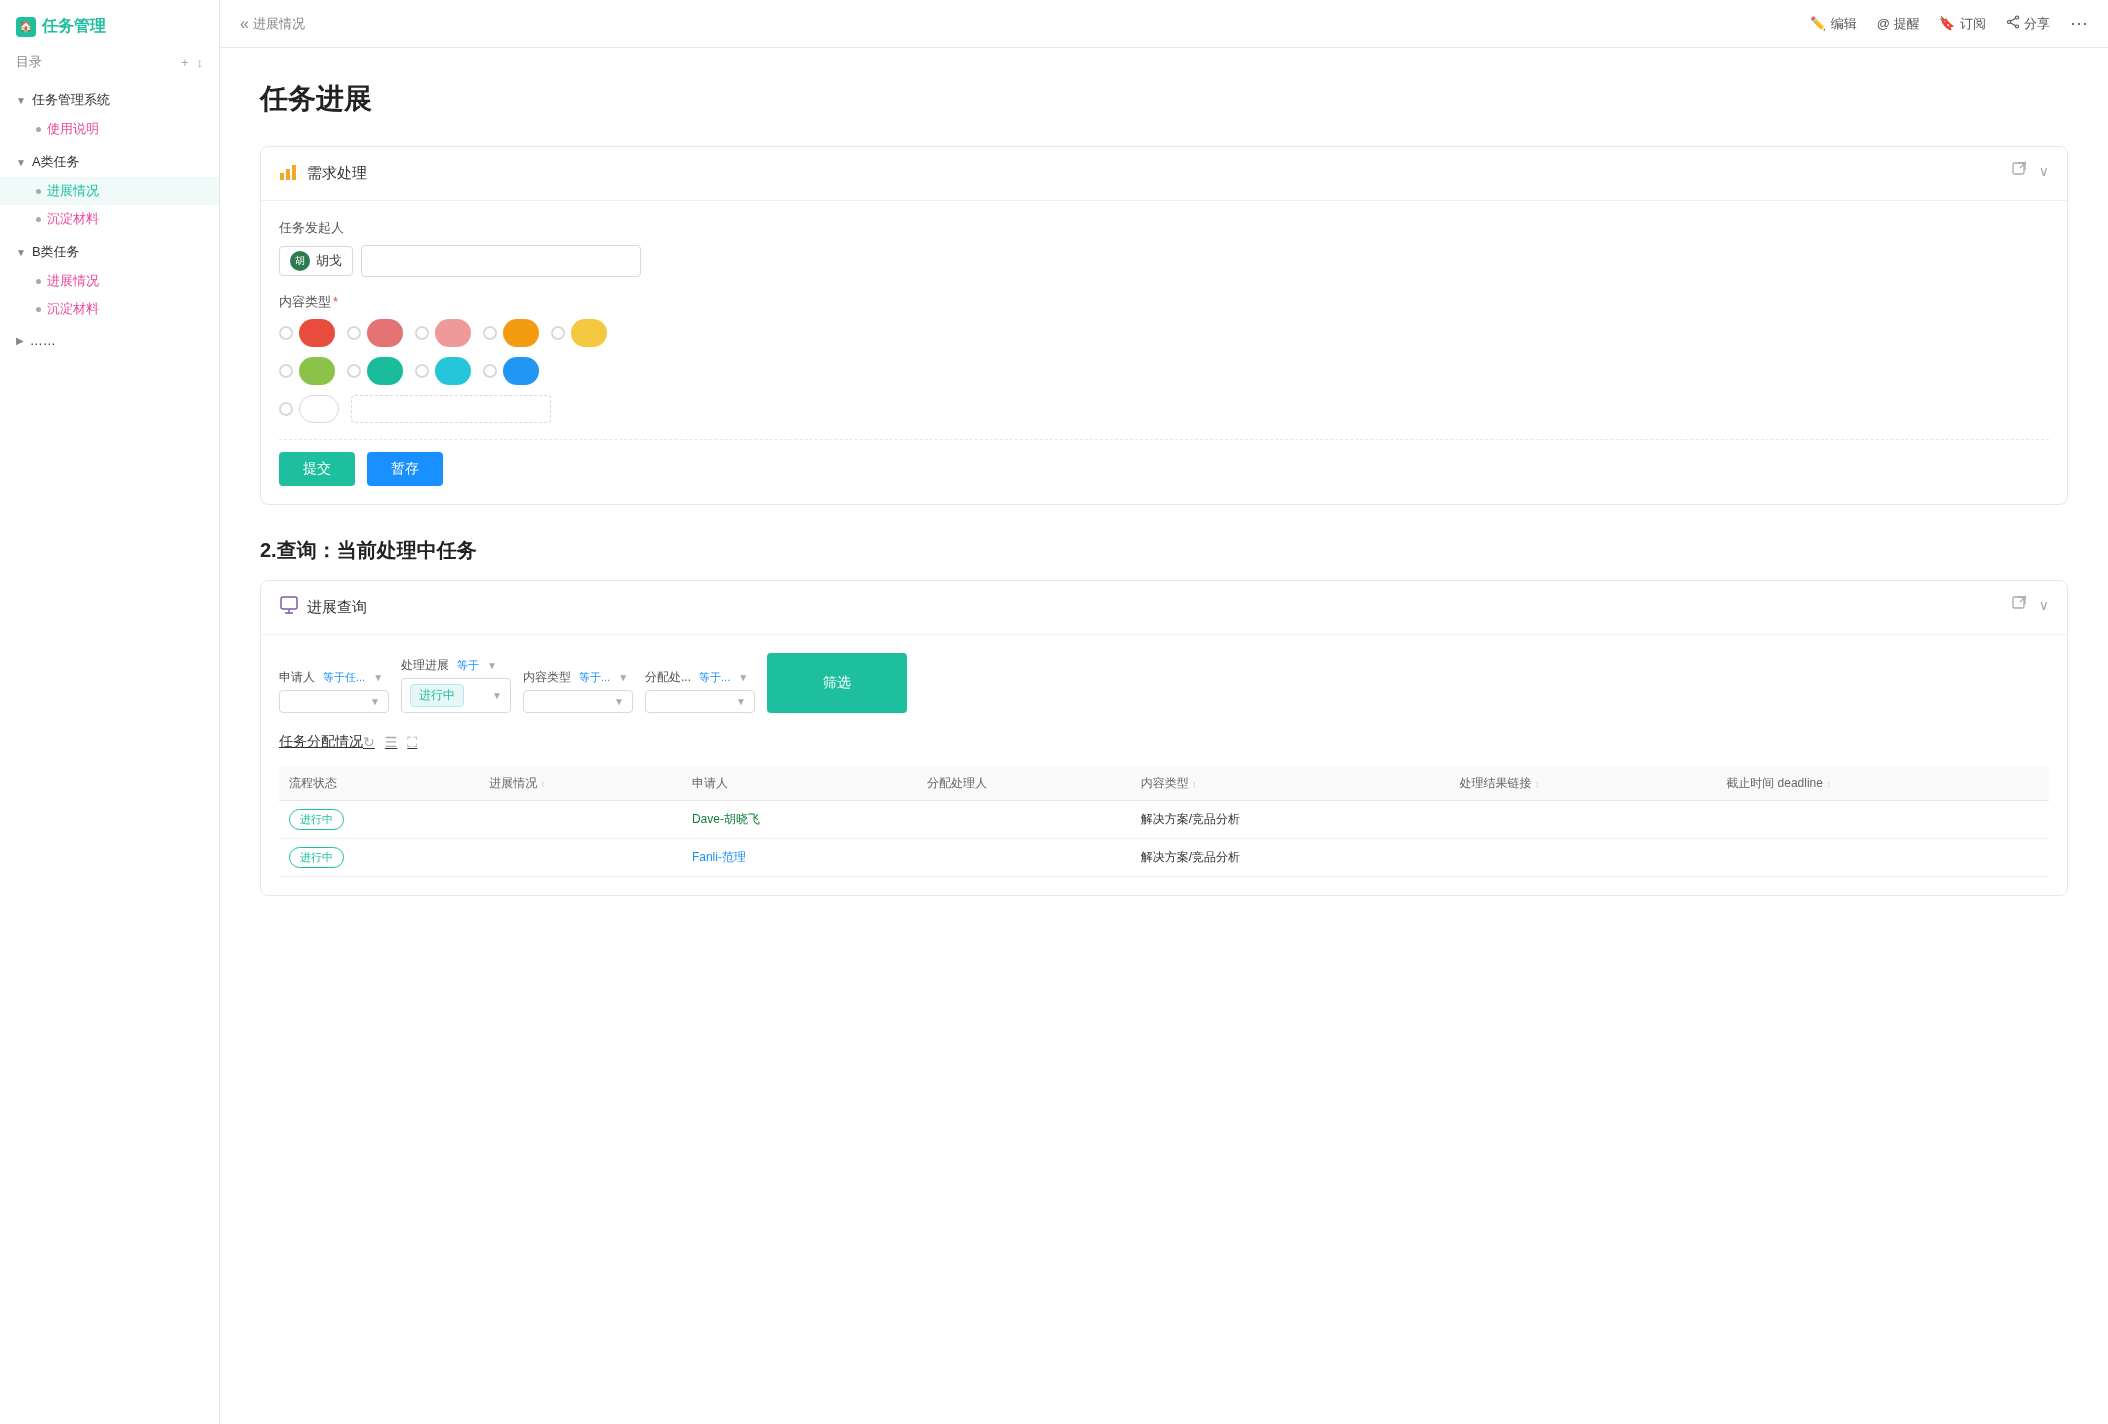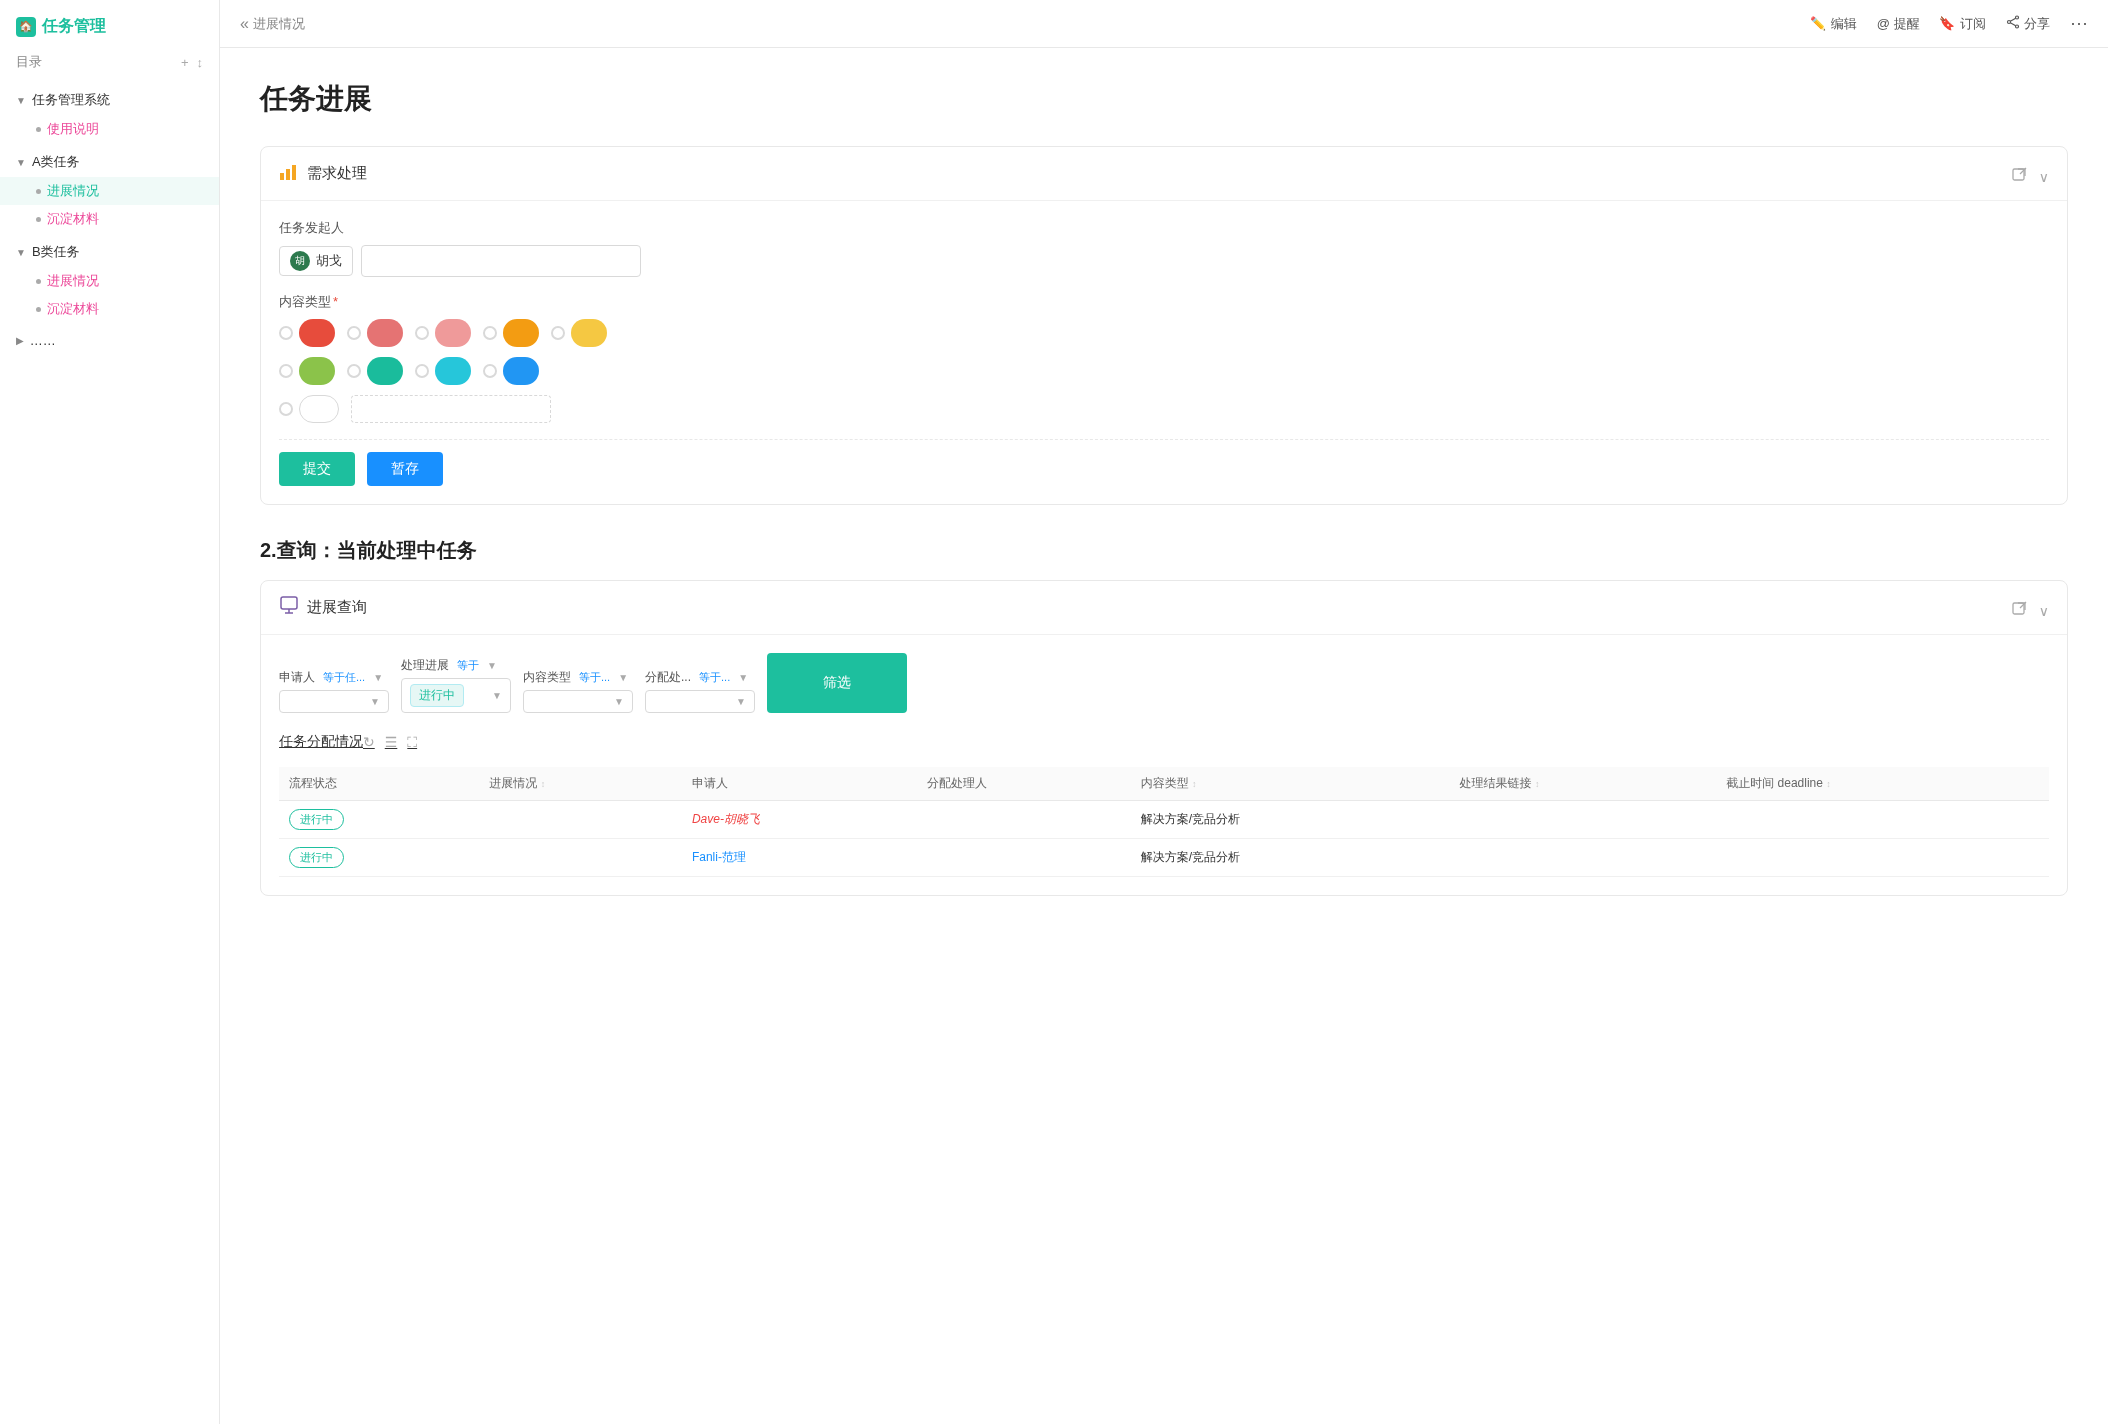--- a/index.html
+++ b/index.html
@@ -28,21 +28,21 @@
     .topbar-actions { margin-left: auto; display: flex; align-items: center; gap: 20px; }
     .topbar-action { display: flex; align-items: center; gap: 4px; color: #555; cursor: pointer; font-size: 13px; }
     .topbar-more { color: #555; cursor: pointer; font-size: 18px; }
 
     .content-area { flex: 1; overflow-y: auto; padding: 32px 40px; background: #fff; }
     .page-title { font-size: 28px; font-weight: 600; color: #222; margin-bottom: 28px; }
     .section-title { font-size: 20px; font-weight: 600; color: #222; margin-bottom: 16px; }
 
     
     .card { background: #fff; border: 1px solid #e8e8e8; border-radius: 8px; margin-bottom: 32px; overflow: hidden; }
-    .card-header { display: flex; align-items: flex-end; justify-content: space-between; padding: 14px 18px; border-bottom: 1px solid #f0f0f0; }
+    .card-header { display: flex; align-items: flex-start; justify-content: space-between; padding: 14px 18px; border-bottom: 1px solid #f0f0f0; }
     .card-header-left { display: flex; align-items: center; gap: 8px; color: #333; font-size: 15px; font-weight: 500; }
     .card-header-icon { color: #f5a623; font-size: 18px; }
     .card-header-icon-blue { color: #7b5ea7; font-size: 18px; }
     .card-header-actions { display: flex; align-items: center; gap: 12px; color: #aaa; }
     .card-body { padding: 18px; }
 
     
     .form-label { font-size: 13px; color: #555; margin-bottom: 8px; }
     .form-label .required { color: #e74c3c; margin-left: 2px; }
     .initiator-row { display: flex; align-items: center; gap: 8px; margin-bottom: 16px; }
@@ -408,21 +408,21 @@
                 </th>
               </tr>
             </thead>
             <tbody>
               <tr>
                 <td>
                   <span class="status-badge">进行中</span>
                 </td>
                 <td></td>
                 <td>
-                  <span style="color:#ef4444;font-style:italic;">Dave-胡晓飞</span>
+                  <span style="color:#15803d;">Dave-胡晓飞</span>
                 </td>
                 <td></td>
                 <td>解决方案/竞品分析</td>
                 <td></td>
                 <td></td>
               </tr>
               <tr>
                 <td>
                   <span class="status-badge">进行中</span>
                 </td>

